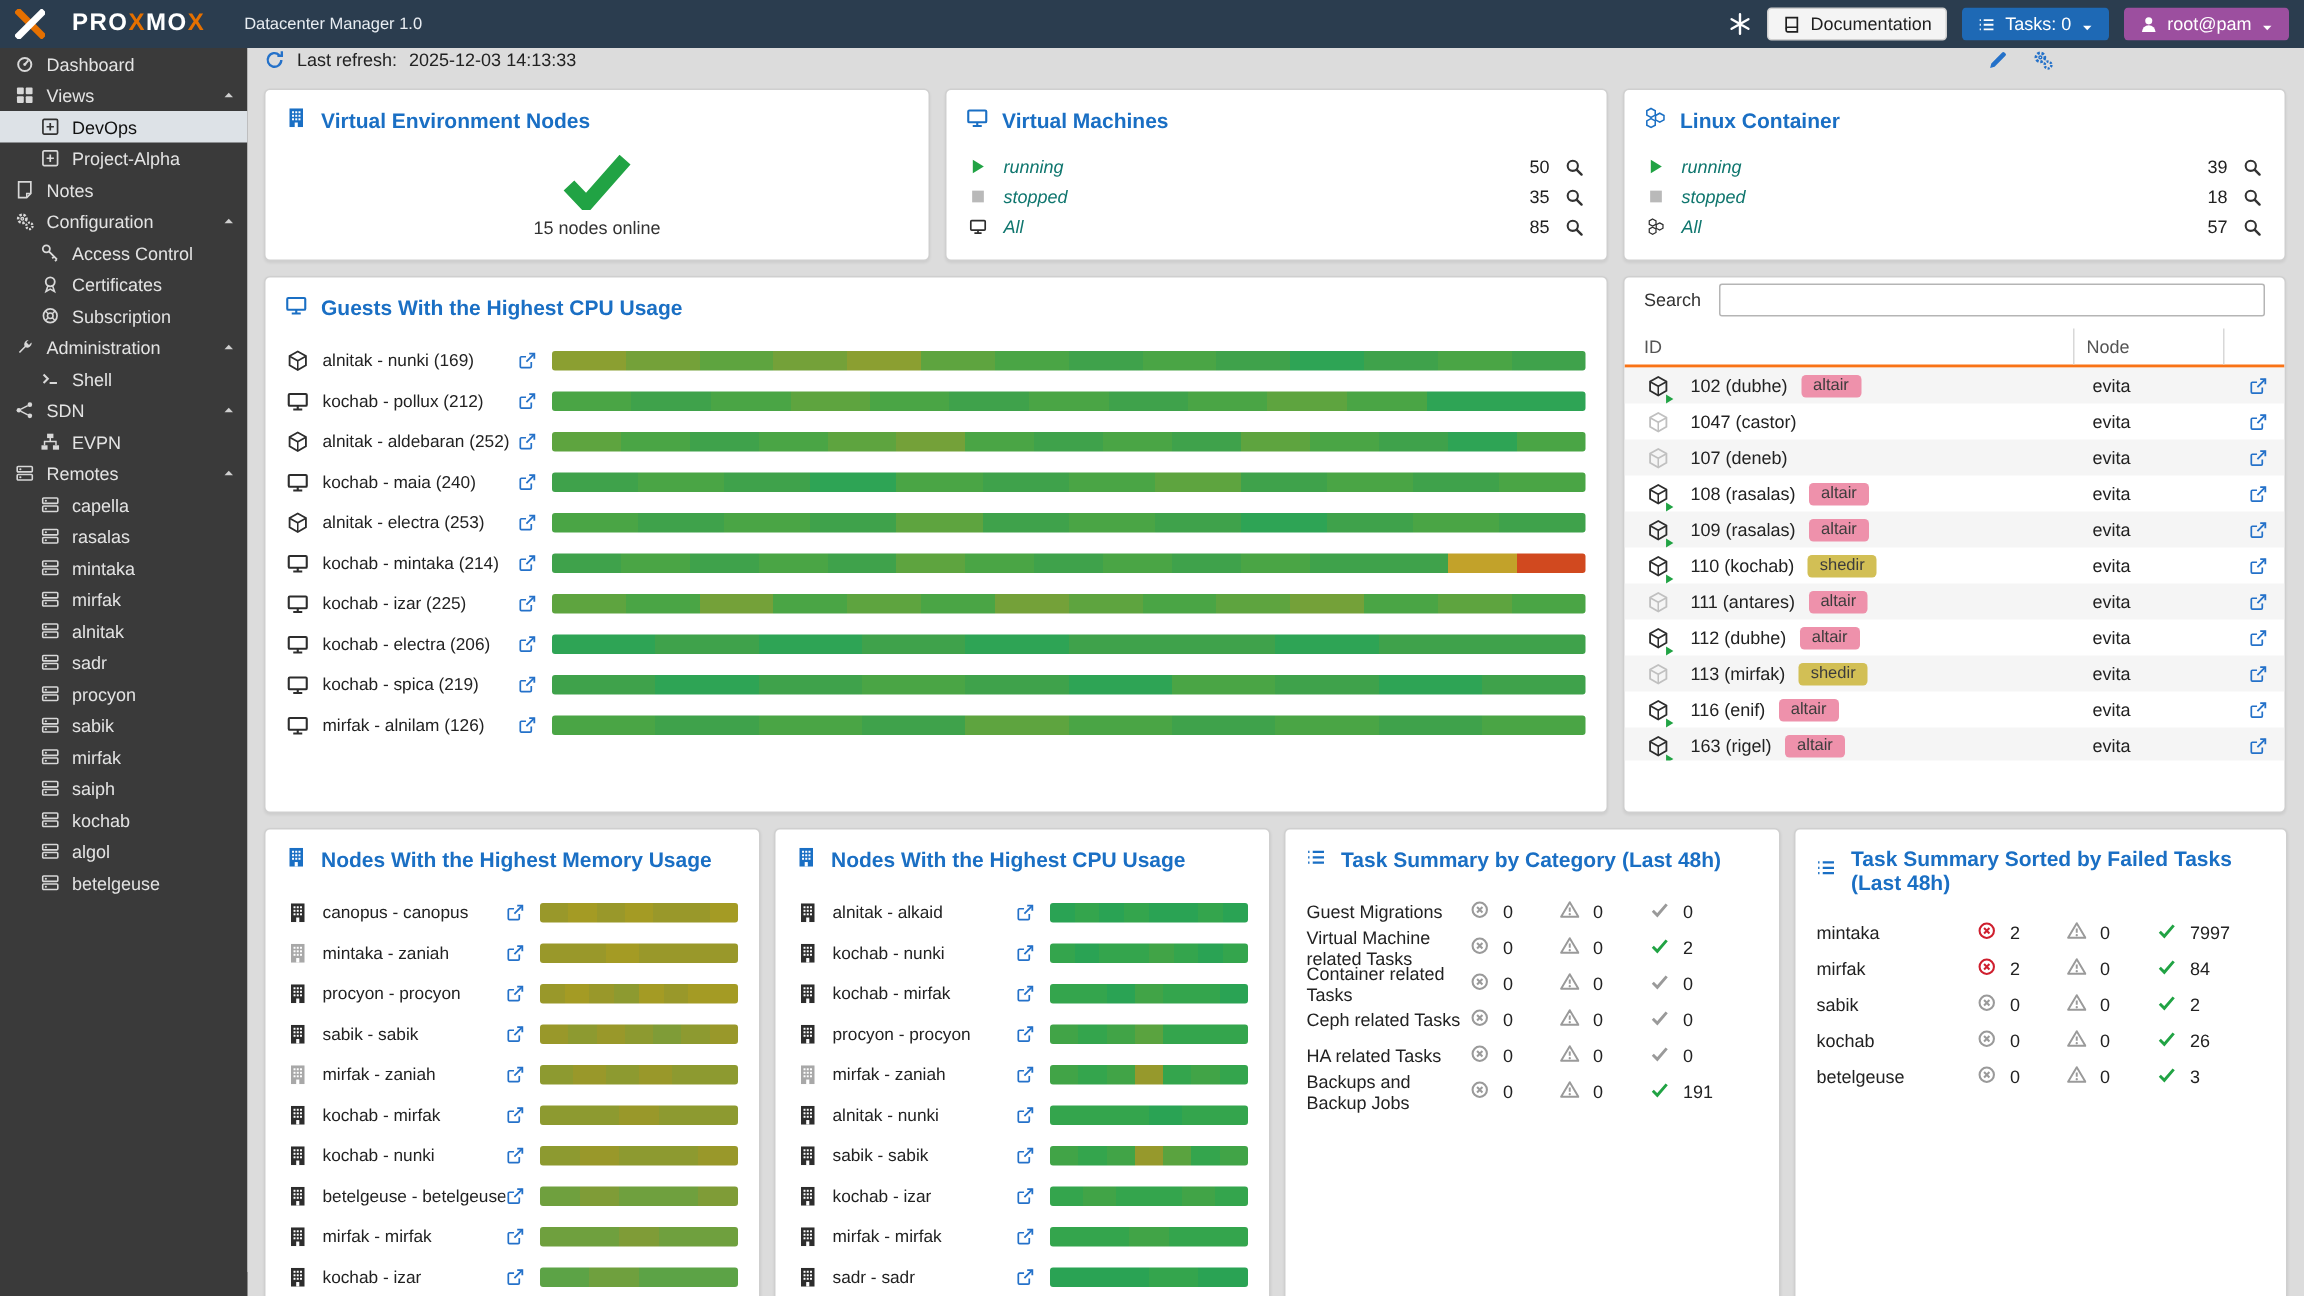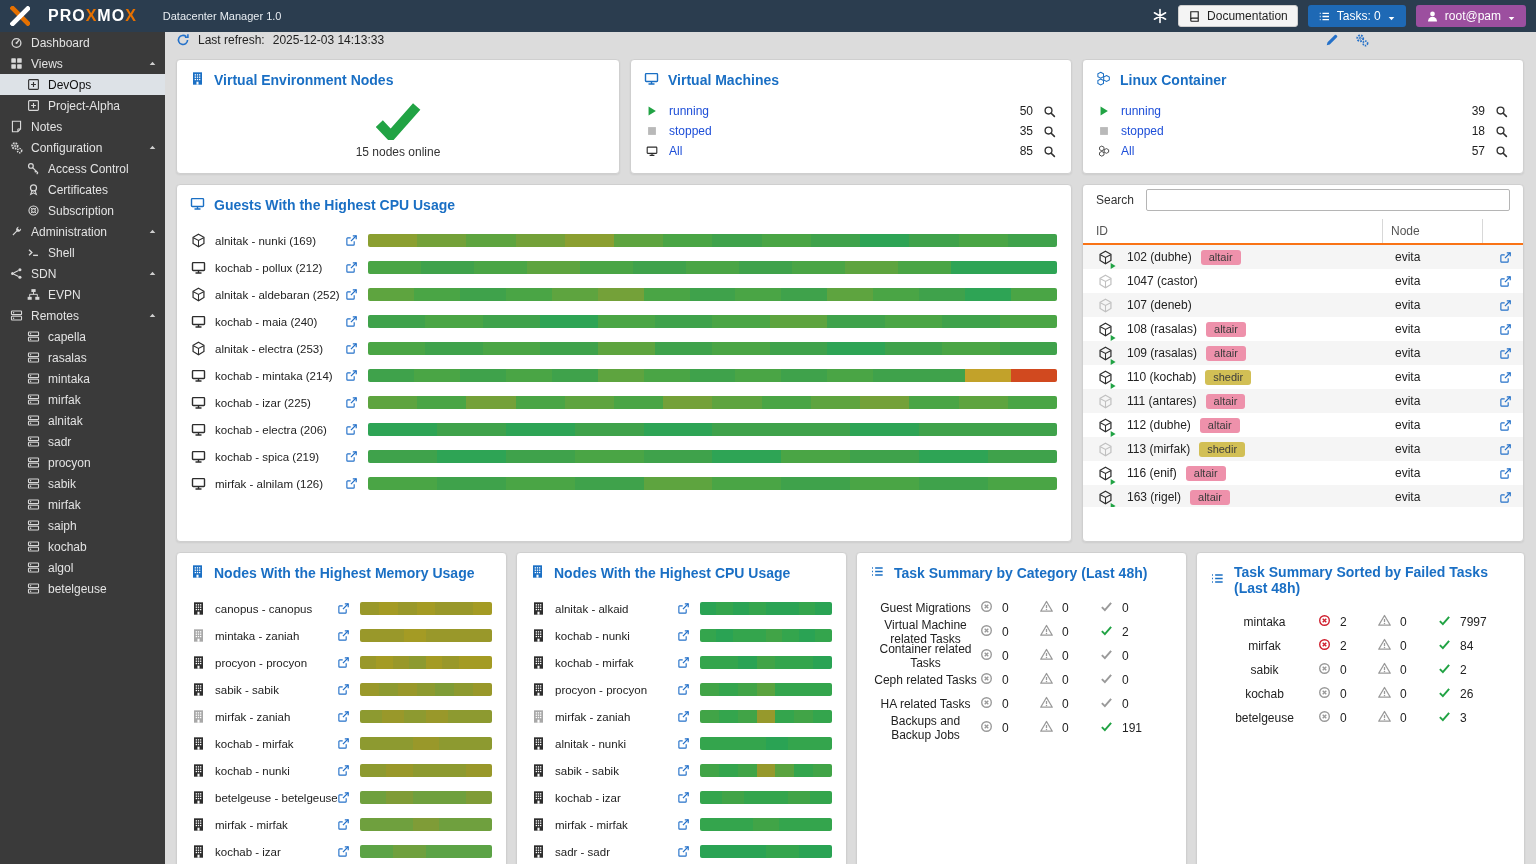--- a/index.html
+++ b/index.html
@@ -56,21 +56,21 @@
   .h1c { height:115px; } .h2c { height:358px; } .h3c { height:370px; }
 
   
   .center-status { display:flex; flex-direction:column; align-items:center; margin-top:6px; }
   .bigcheck { width:46px; height:36px; color:#21a344; }
   .status-text { margin-top:6px; font-size:12px; color:#333; }
 
   
   .stat-row { display:flex; align-items:center; height:20px; padding:0 15px; }
   .stat-ico { width:12px; height:12px; display:inline-flex; margin-right:11px; }
-  .stat-label { flex:1; color:#1d4ed8; }
+  .stat-label { flex:1; color:#0f766e;font-style:italic; }
   .stat-val { width:26px; text-align:right; color:#222; }
   .mag { width:13px; height:13px; color:#333; margin-left:10px; display:inline-flex; cursor:pointer; }
 
   
   .u-row { height:27px; display:flex; align-items:center; padding:0 14px; }
   .u-ico { width:15px; height:15px; display:inline-flex; color:#2d2d2d; flex:0 0 15px; }
   .u-ico.muted { color:#a8a8a8; }
   .u-label { width:122px; margin-left:9px; font-size:11.5px; color:#222; white-space:nowrap; overflow:hidden; }
   .u-label.wide { width:130px; }
   .u-link { width:13px; height:13px; color:#2471c9; display:inline-flex; margin-right:10px; cursor:pointer; flex:0 0 13px; }
@@ -93,21 +93,21 @@
   .res-ico { position:relative; width:15px; height:15px; display:inline-flex; }
   .res-ico .cube-g { width:15px; height:15px; color:#2d2d2d; }
   .res-ico.stopped .cube-g { color:#c0c0c0; }
   .res-ico .mini-play { position:absolute; right:-4px; bottom:-2px; width:8px; height:8px; color:#21a344; }
   .res-id { flex:1; display:flex; align-items:center; gap:9px; color:#222; }
   .tag { padding:1px 8px 2px 8px; border-radius:3px; font-size:11px; color:#3c3c3c; }
   .res-node { width:100px; padding-left:8px; color:#222; }
   .res-act { width:36px; display:flex; justify-content:center; }
 
   
-  .task-row { display:flex; align-items:center; height:24px; padding:0 14px;text-align:center; }
+  .task-row { display:flex; align-items:center; height:24px; padding:0 14px; }
   .task-label { flex:1; color:#222; }
   .tgroup { display:flex; align-items:center; gap:9px; width:60px; }
   .tgroup.last { width:72px; }
   .tgroup svg { width:13px; height:13px; }
   .t-ico-gray { color:#9a9a9a; }
   .t-ico-red { color:#cf1f2e; }
   .t-ico-green { color:#21a344; }
   .t-num { color:#222; }
 </style>
 </head>

